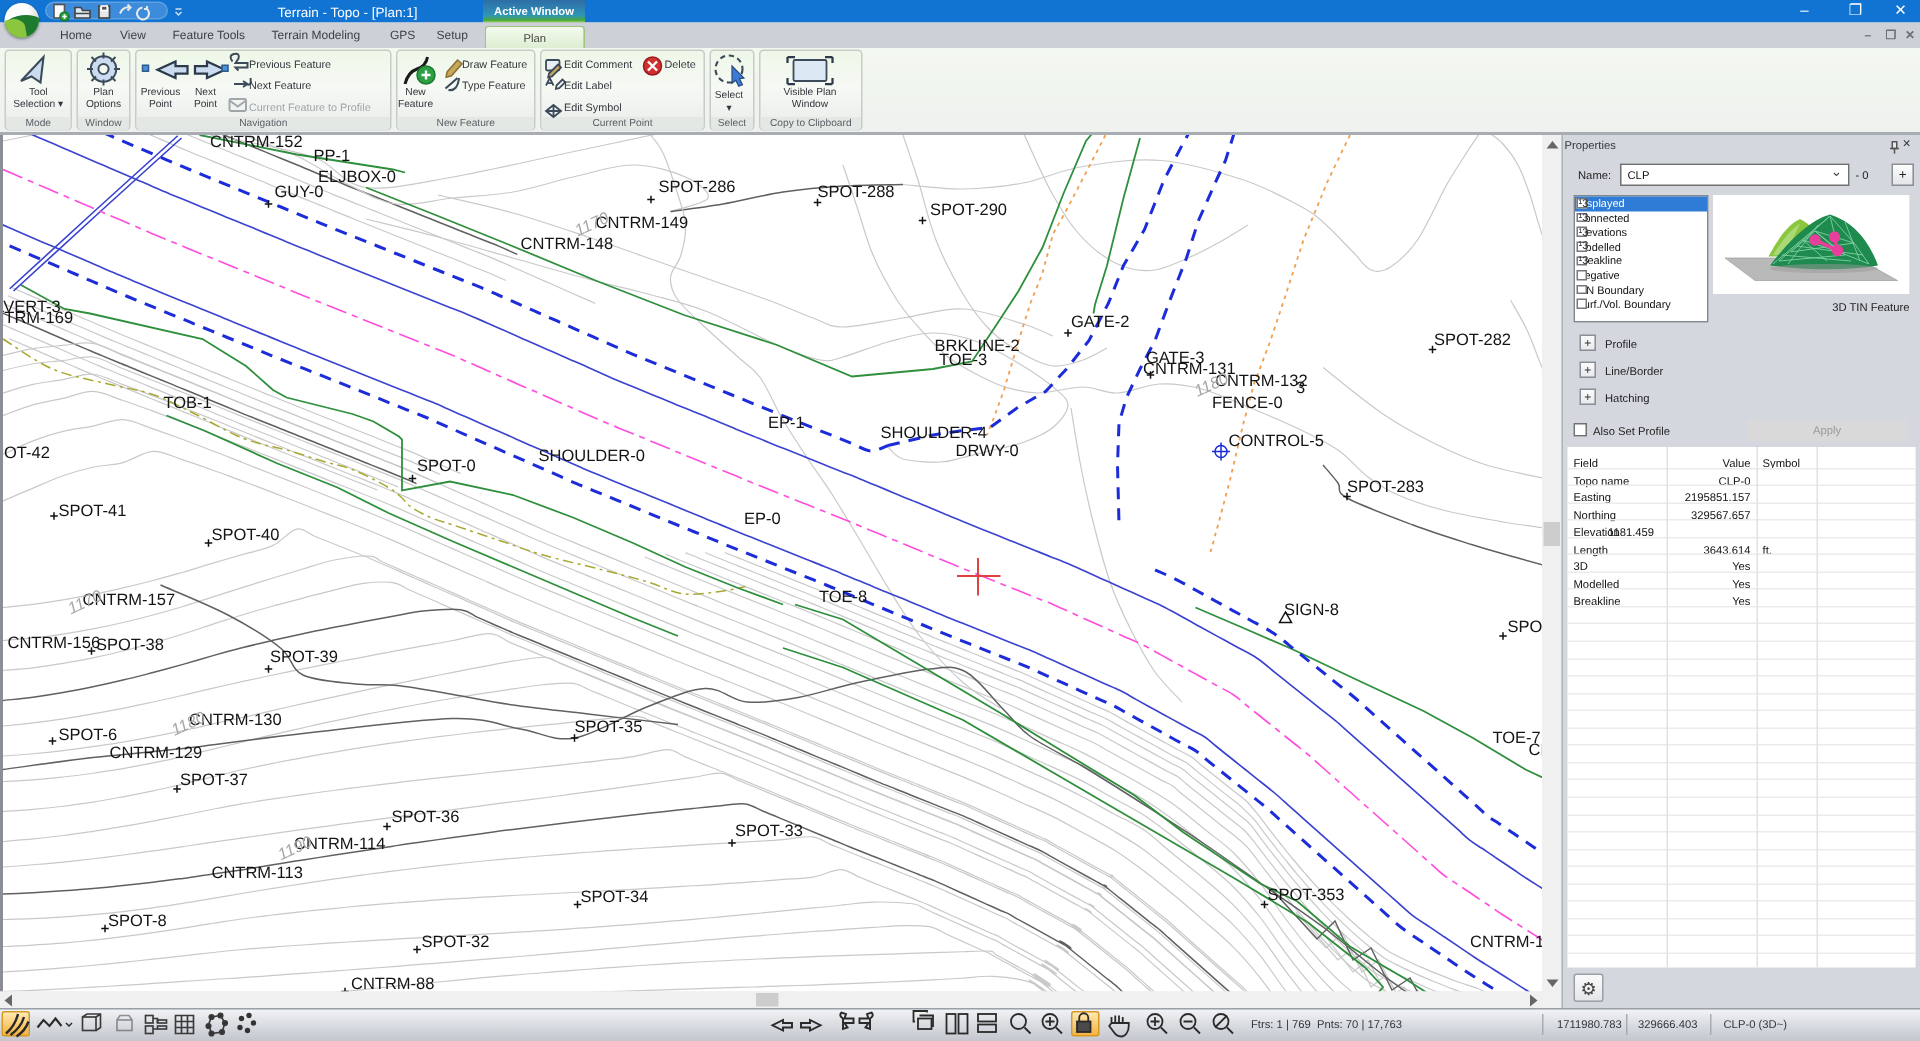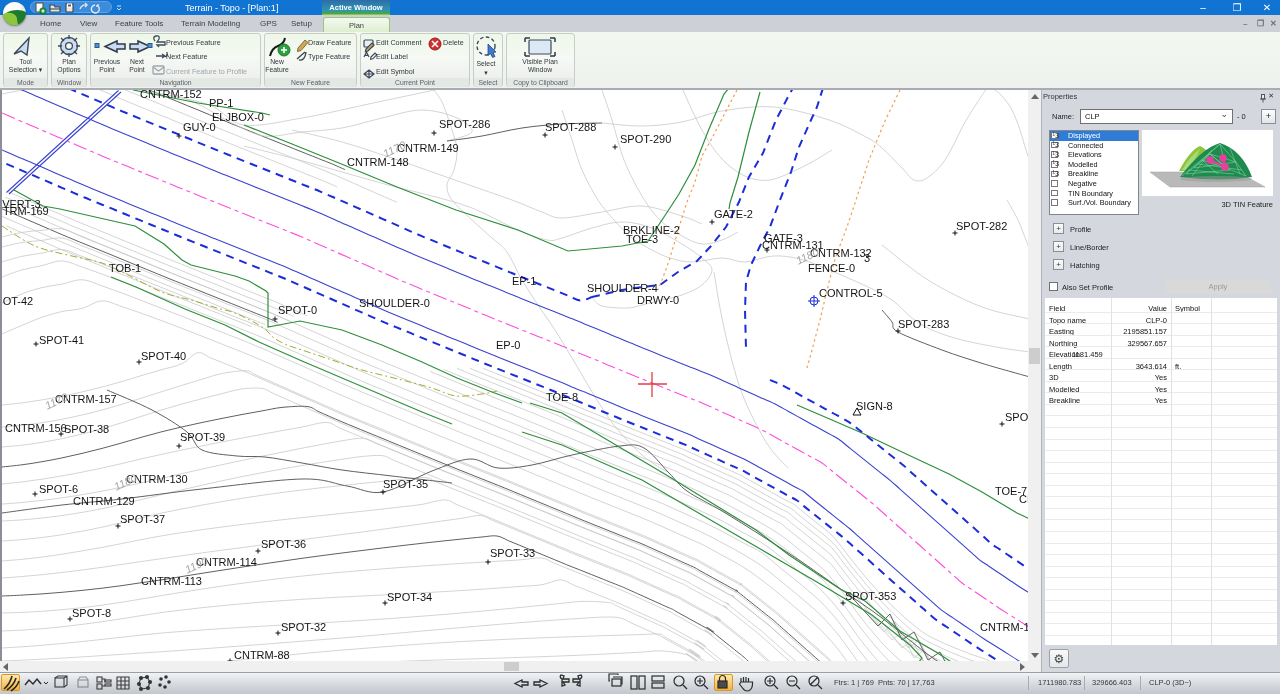--- a/index.html
+++ b/index.html
@@ -34,21 +34,21 @@
 #vthumb{position:absolute;left:1029px;top:348px;width:11px;height:16px;background:#cdcdcd}
 #hthumb{position:absolute;left:504px;top:662px;width:15px;height:9px;background:#cdcdcd}
 
 #panel{position:absolute;left:1041px;top:90px;width:239px;height:582px;background:#d4d8de;border-left:1px solid #b0b4ba}
 #phead{position:absolute;left:1043px;top:92px;width:235px;height:12px;font-size:7.5px;color:#33373d}
 #namerow{position:absolute;left:1052px;top:112px;font-size:7.5px;color:#222}
 #combo{position:absolute;left:1080px;top:109px;width:153px;height:15px;background:#fff;border:1px solid #707070;font-size:7.5px;line-height:13px;padding-left:4px;color:#111}
 #combo:after{content:"\2304";position:absolute;right:4px;top:-2px;color:#444;font-size:9px}
 #plusbtn{position:absolute;left:1261px;top:109px;width:15px;height:15px;background:linear-gradient(#fdfdfd,#e3e5e8);border:1px solid #8a8f96;font-size:9px;text-align:center;line-height:13px;color:#222}
 #cklist{position:absolute;left:1049px;top:130px;width:90px;height:85px;background:#fff;border:1px solid #82878f}
-.ckrow{position:relative;height:9.6px;font-size:7.3px;color:#111;line-height:9.6px;padding-left:18px;white-space:nowrap}
+.ckrow{position:relative;height:9.6px;font-size:7.3px;color:#111;line-height:9.6px;padding-left:1px;white-space:nowrap}
 .ckrow.sel{background:#2e7cd6;color:#fff}
 .cbx{position:absolute;left:1px;top:1.3px;width:6.6px;height:6.6px;background:#fff;border:1px solid #777}
 .cbx.on:after{content:"¹3";position:absolute;left:0.4px;top:-2.6px;font-size:7.5px;color:#333}
 #tincap{position:absolute;left:1142px;top:200px;width:131px;text-align:right;font-size:7.5px;color:#222}
 .plusrow{position:absolute;left:1053px;width:11px;height:11px;background:linear-gradient(#fbfbfb,#e8eaec);border:1px solid #8a8f96;font-size:8px;text-align:center;line-height:9px;color:#333}
 .plbl{position:absolute;left:1070px;font-size:7.5px;color:#222}
 #alsock{position:absolute;left:1049px;top:282px;width:9px;height:9px;background:#fff;border:1px solid #707070}
 #alsolbl{position:absolute;left:1062px;top:283px;font-size:7.5px;color:#222}
 #applybtn{position:absolute;left:1165px;top:280px;width:106px;height:14px;background:#d9d9d9;color:#9a9a9a;font-size:7.5px;text-align:center;line-height:14px}
 #ptable{position:absolute;left:1045px;top:298px;width:232px;height:347px;background:#fff}

